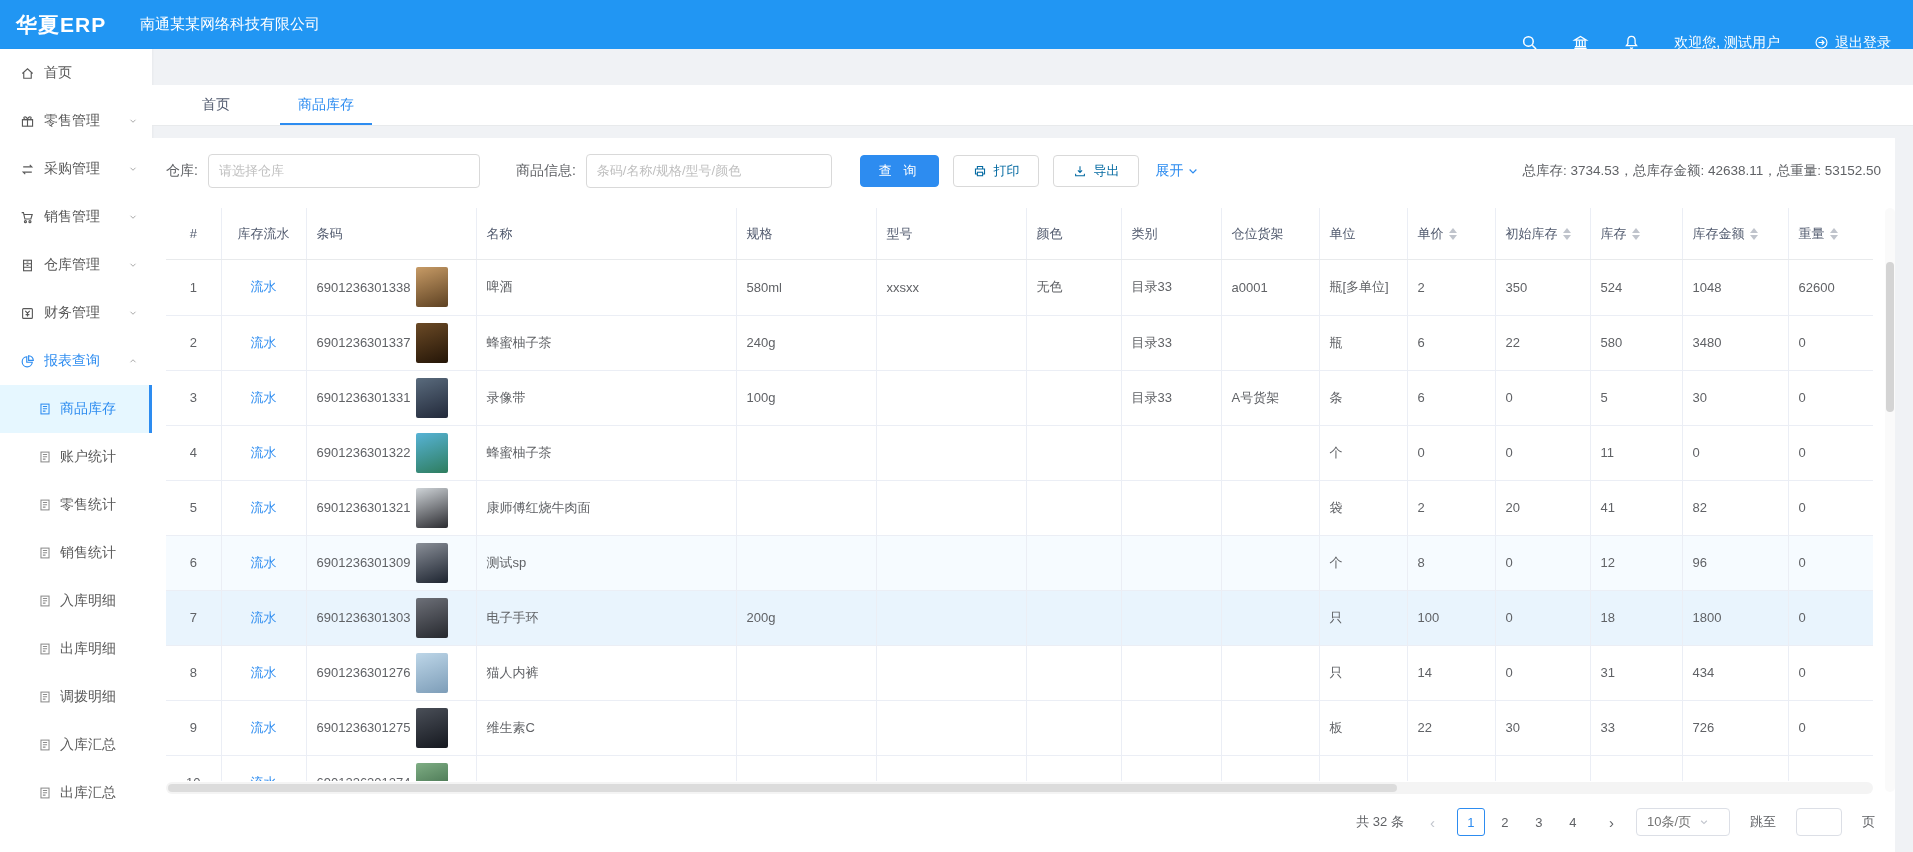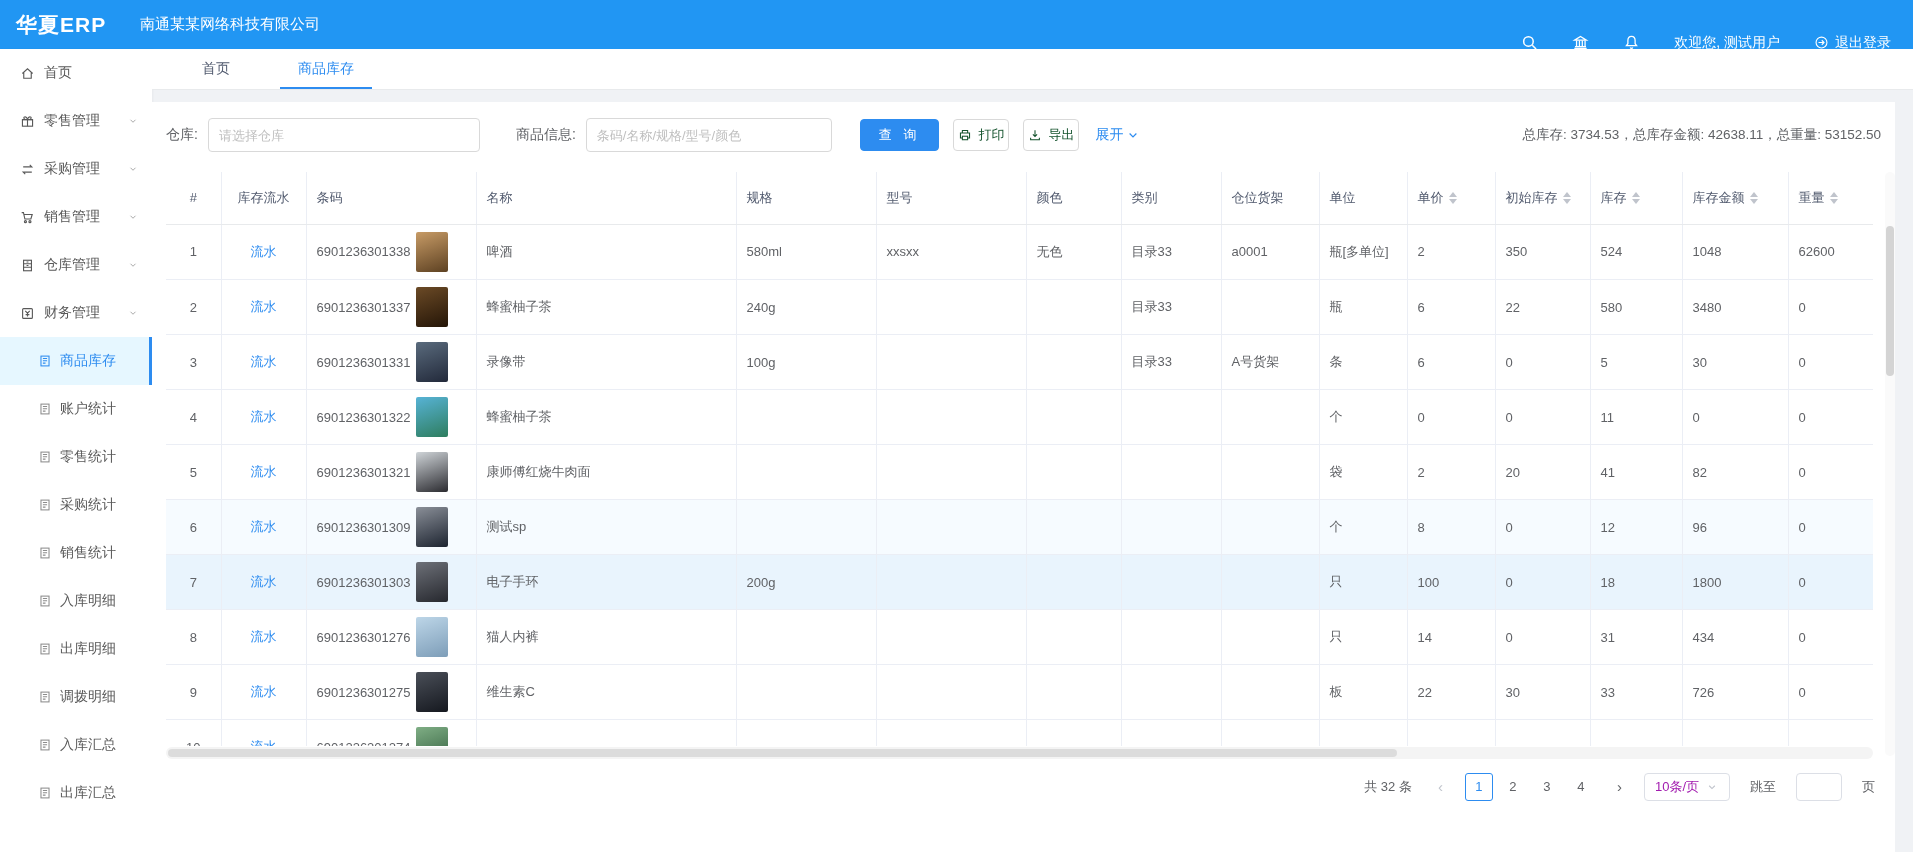--- a/index.html
+++ b/index.html
@@ -8,21 +8,21 @@
 
   
   .topbar { height:49px; background:#2196f3; display:flex; align-items:center; color:#fff; }
   .logo { width:120px; margin-left:16px; font-size:21px; font-weight:bold; letter-spacing:1px; white-space:nowrap; }
   .company { font-size:15px; margin-left:4px; }
   .topbar-right { margin-left:auto; display:flex; align-items:center; gap:34px; margin-right:22px; font-size:14px;margin-top:36px; }
   .tb-icon { width:17px; height:17px; display:block; cursor:pointer; }
   .tb-link { display:flex; align-items:center; gap:6px; cursor:pointer; white-space:nowrap; }
 
   
-  .layout { display:flex; height:803px; }
+  .layout { display:flex; height:803px;align-items:flex-end; }
   .sidebar { width:152px; background:#fff; height:100%; overflow:hidden; flex:none;
     box-shadow:1px 0 2px rgba(0,0,0,.04); }
   .sb-item { height:48px; display:flex; align-items:center; padding:0 14px 0 20px;
     color:#595959; font-size:14px; cursor:pointer; position:relative; white-space:nowrap; }
   .sb-item .sb-ic { width:15px; height:15px; margin-right:9px; flex:none; }
   .sb-item .chev { margin-left:auto; width:10px; height:10px; color:#8c8c8c; }
   .sb-item.parent-active { color:#2d8cf0; }
   .sb-sub { height:48px; display:flex; align-items:center; padding-left:38px; color:#595959;
     font-size:14px; cursor:pointer; position:relative; white-space:nowrap; }
   .sb-sub .sb-ic { width:14px; height:14px; margin-right:8px; color:#8c8c8c; flex:none; }
@@ -45,22 +45,22 @@
 
   
   .filter-row { display:flex; align-items:center; font-size:14px; color:#606266; }
   .f-label { margin-right:10px; white-space:nowrap; }
   .f-input { height:32px; border:1px solid #d9d9d9; border-radius:4px; padding:16px 10px;
     font-size:13px; color:#606266; outline:none; font-family:inherit; }
   .f-input::placeholder { color:#bfbfbf; }
   .inp-warehouse { width:272px; margin-right:36px; }
   .inp-product { width:246px; margin-right:28px; }
   .btn { height:32px; border-radius:4px; font-size:13px; display:inline-flex; align-items:center;
-    justify-content:center; cursor:pointer; border:1px solid #d9d9d9; background:#fff; color:#14532d;
-    gap:6px; padding:0 4px; font-family:inherit; white-space:nowrap; }
+    justify-content:center; cursor:pointer; border:1px solid #d9d9d9; background:#fff; color:#0369a1;
+    gap:6px; padding:0 19px; font-family:inherit; white-space:nowrap; }
   .btn-primary { background:#2d8cf0; border-color:#2d8cf0; color:#fff; letter-spacing:4px; padding:0 18px; }
   .btn + .btn { margin-left:14px; }
   .expand-link { color:#2d8cf0; display:inline-flex; align-items:center; gap:4px; margin-left:16px;
     cursor:pointer; font-size:14px; white-space:nowrap; }
   .expand-link svg { width:12px; height:12px; }
   .summary { margin-left:auto; font-size:13.5px; color:#606266; white-space:nowrap; }
 
   
   .table-zone { position:relative; margin-top:20px; }
   .tbl { width:1707px; border-collapse:collapse; table-layout:fixed; font-size:13px; color:#606266; }
@@ -86,21 +86,21 @@
   
   .pager { display:flex; align-items:center; justify-content:flex-end; gap:20px;
     margin:14px 6px 6px 0; font-size:13px; color:#606266; }
   .pg-total { margin-right:4px; }
   .pg-arrow { color:#c0c4cc; font-size:15px; cursor:pointer; padding:0 2px; }
   .pg-arrow.next { color:#606266; }
   .pg-num { min-width:28px; height:28px; display:inline-flex; align-items:center; justify-content:center;
     border-radius:3px; cursor:pointer; border:1px solid transparent; }
   .pg-num.active { border-color:#2d8cf0; color:#2d8cf0; background:#fff; }
   .pg-size { height:28px; border:1px solid #dcdfe6; border-radius:4px; display:inline-flex;
-    align-items:center; gap:8px; padding:0 12px 0 10px; color:#a21caf; cursor:pointer; background:#fff; }
+    align-items:center; gap:8px; padding:0 20px 0 10px; color:#737373; cursor:pointer; background:#fff; }
   .pg-size svg { width:10px; height:10px; color:#c0c4cc; }
   .pg-jump-input { width:46px; height:28px; border:1px solid #dcdfe6; border-radius:4px; outline:none; padding:0 6px; font-family:inherit; }
   svg { display:block; }
 </style>
 </head>
 <body>
 
 <div class="topbar">
   <div class="logo">华夏ERP</div>
   <div class="company">南通某某网络科技有限公司</div>
@@ -212,20 +212,34 @@
             <path d="M5.6 5.2 8 7.6l2.4-2.4M8 7.6v3.6M6 9.2h4"></path>
           </svg>
         </span>
         <span>财务管理</span>
         <span class="chev">
           <svg class="" viewBox="0 0 16 16" fill="none" stroke="currentColor" stroke-width="1.2">
             <path d="m4 6 4 4 4-4"></path>
           </svg>
         </span>
       </div>
+      <div class="sb-item parent-active">
+        <span class="sb-ic">
+          <svg class="" viewBox="0 0 16 16" fill="none" stroke="currentColor" stroke-width="1.2">
+            <path d="M7.2 2.9a5.4 5.4 0 1 0 5.9 5.9H7.2z"></path>
+            <path d="M9.2 1.8a5.4 5.4 0 0 1 5 5h-5z"></path>
+          </svg>
+        </span>
+        <span>报表查询</span>
+        <span class="chev">
+          <svg class="" viewBox="0 0 16 16" fill="none" stroke="currentColor" stroke-width="1.2">
+            <path d="m4 10 4-4 4 4"></path>
+          </svg>
+        </span>
+      </div>
       <div class="sb-sub active">
         <span class="sb-ic">
           <svg class="" viewBox="0 0 16 16" fill="none" stroke="currentColor" stroke-width="1.2">
             <rect x="3.4" y="2.4" width="9.2" height="11.2"></rect>
             <path d="M5.6 5.2h4.8M5.6 7.8h4.8M5.6 10.4h3"></path>
           </svg>
         </span>
         <span>商品库存</span>
       </div>
       <div class="sb-sub">
@@ -238,29 +252,20 @@
         <span>账户统计</span>
       </div>
       <div class="sb-sub">
         <span class="sb-ic">
           <svg class="" viewBox="0 0 16 16" fill="none" stroke="currentColor" stroke-width="1.2">
             <rect x="3.4" y="2.4" width="9.2" height="11.2"></rect>
             <path d="M5.6 5.2h4.8M5.6 7.8h4.8M5.6 10.4h3"></path>
           </svg>
         </span>
         <span>零售统计</span>
-      </div>
-      <div class="sb-sub">
-        <span class="sb-ic">
-          <svg class="" viewBox="0 0 16 16" fill="none" stroke="currentColor" stroke-width="1.2">
-            <rect x="3.4" y="2.4" width="9.2" height="11.2"></rect>
-            <path d="M5.6 5.2h4.8M5.6 7.8h4.8M5.6 10.4h3"></path>
-          </svg>
-        </span>
-        <span>采购统计</span>
       </div>
       <div class="sb-sub">
         <span class="sb-ic">
           <svg class="" viewBox="0 0 16 16" fill="none" stroke="currentColor" stroke-width="1.2">
             <rect x="3.4" y="2.4" width="9.2" height="11.2"></rect>
             <path d="M5.6 5.2h4.8M5.6 7.8h4.8M5.6 10.4h3"></path>
           </svg>
         </span>
         <span>销售统计</span>
       </div>

